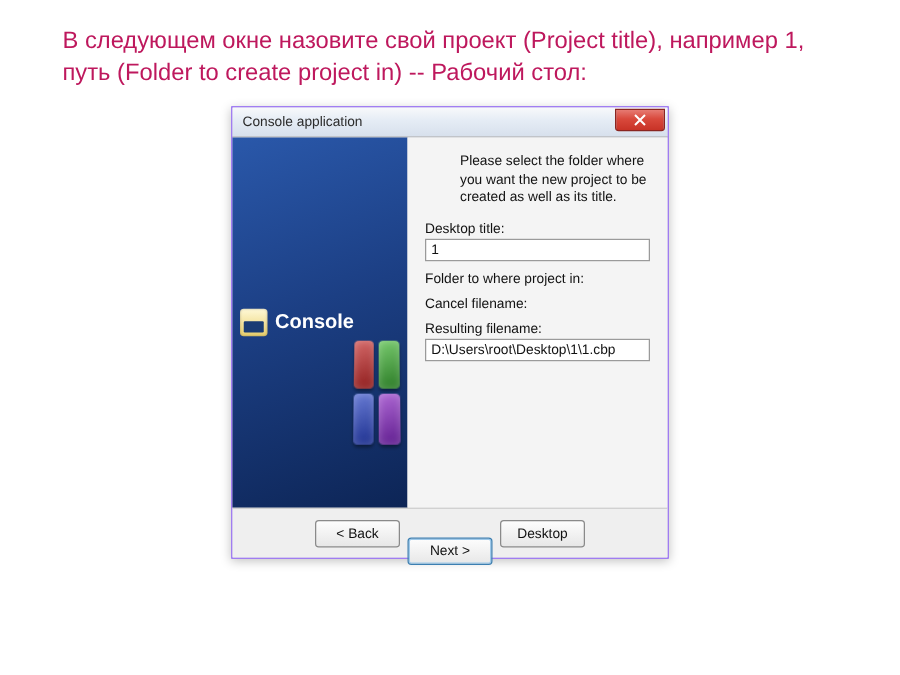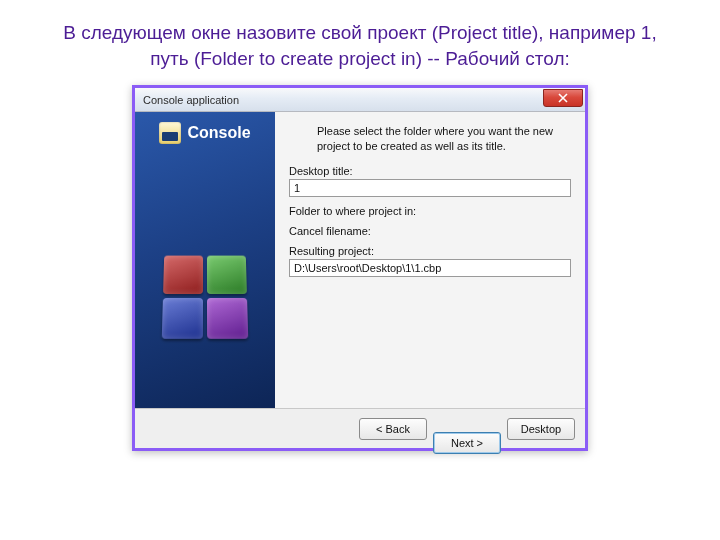--- a/index.html
+++ b/index.html
@@ -4,30 +4,29 @@
 <style>
   * { box-sizing: border-box; }
   body {
     margin: 0;
     width: 720px;
     height: 540px;
     background: #fff;
     font-family: "Segoe UI", Tahoma, Arial, sans-serif;
   }
   .slide-title {
-    text-align: center;
     font-size: 19px;
-    color: #4c1d95;
+    color: #be185d;
     padding: 20px 50px 14px 50px;
     line-height: 1.35;
   }
   .dialog {
-    width: 456px;
+    width: 350px;
     margin: 0 auto;
-    border: 3px solid #8b5cf6;
+    border: 1px solid #8b5cf6;
     box-shadow: 0 2px 8px rgba(0,0,0,0.25);
     background: #e5e5e5;
   }
   .titlebar {
     height: 24px;
     background: linear-gradient(to bottom, #f8f9fb 0%, #e5ecf5 45%, #d7e0ec 100%);
     border-bottom: 1px solid #b6b9c0;
     display: flex;
     align-items: center;
     justify-content: space-between;
@@ -51,21 +50,21 @@
   }
   .close-btn svg { display:block; }
   .dialog-body {
     display: flex;
     height: 296px;
   }
   .left-panel {
     width: 140px;
     background: linear-gradient(160deg, #2a58aa 0%, #1c3f84 45%, #0d2556 100%);
     display: flex;
-    flex-direction: column;
+    flex-direction: row;
     align-items: center;
     padding: 10px 6px;
   }
   .console-badge {
     display: flex;
     align-items: center;
     gap: 6px;
     color: #fff;
     font-weight: bold;
     font-size: 16px;
@@ -146,21 +145,21 @@
     display: flex;
     align-items: center;
     justify-content: center;
     letter-spacing: 1px;
   }
   .button-bar {
     height: 40px;
     border-top: 1px solid #c8c8c8;
     background: #efefef;
     display: flex;
-    justify-content: flex-end;
+    justify-content: center;
     align-items: center;
     gap: 6px;
     padding: 0 10px;
   }
   button.wiz {
     height: 22px;
     min-width: 68px;
     font-size: 11px;
     border: 1px solid #8a8a8a;
     border-radius: 3px;
@@ -209,21 +208,21 @@
 
       <div class="field-label">Desktop title:</div>
       <div class="field-row">
         <input class="txt" type="text" value="1" style="">
       </div>
 
       <div class="field-label">Folder to where project in:</div>
 
       <div class="field-label">Cancel filename:</div>
 
-      <div class="field-label">Resulting project:</div>
+      <div class="field-label">Resulting filename:</div>
       <div class="field-row">
         <input class="txt" type="text" value="D:\Users\root\Desktop\1\1.cbp" style="">
       </div>
     </div>
   </div>
 
   <div class="button-bar">
     <button class="wiz">&lt; Back</button>
     <button class="wiz default">Next &gt;</button>
     <button class="wiz">Desktop</button>

